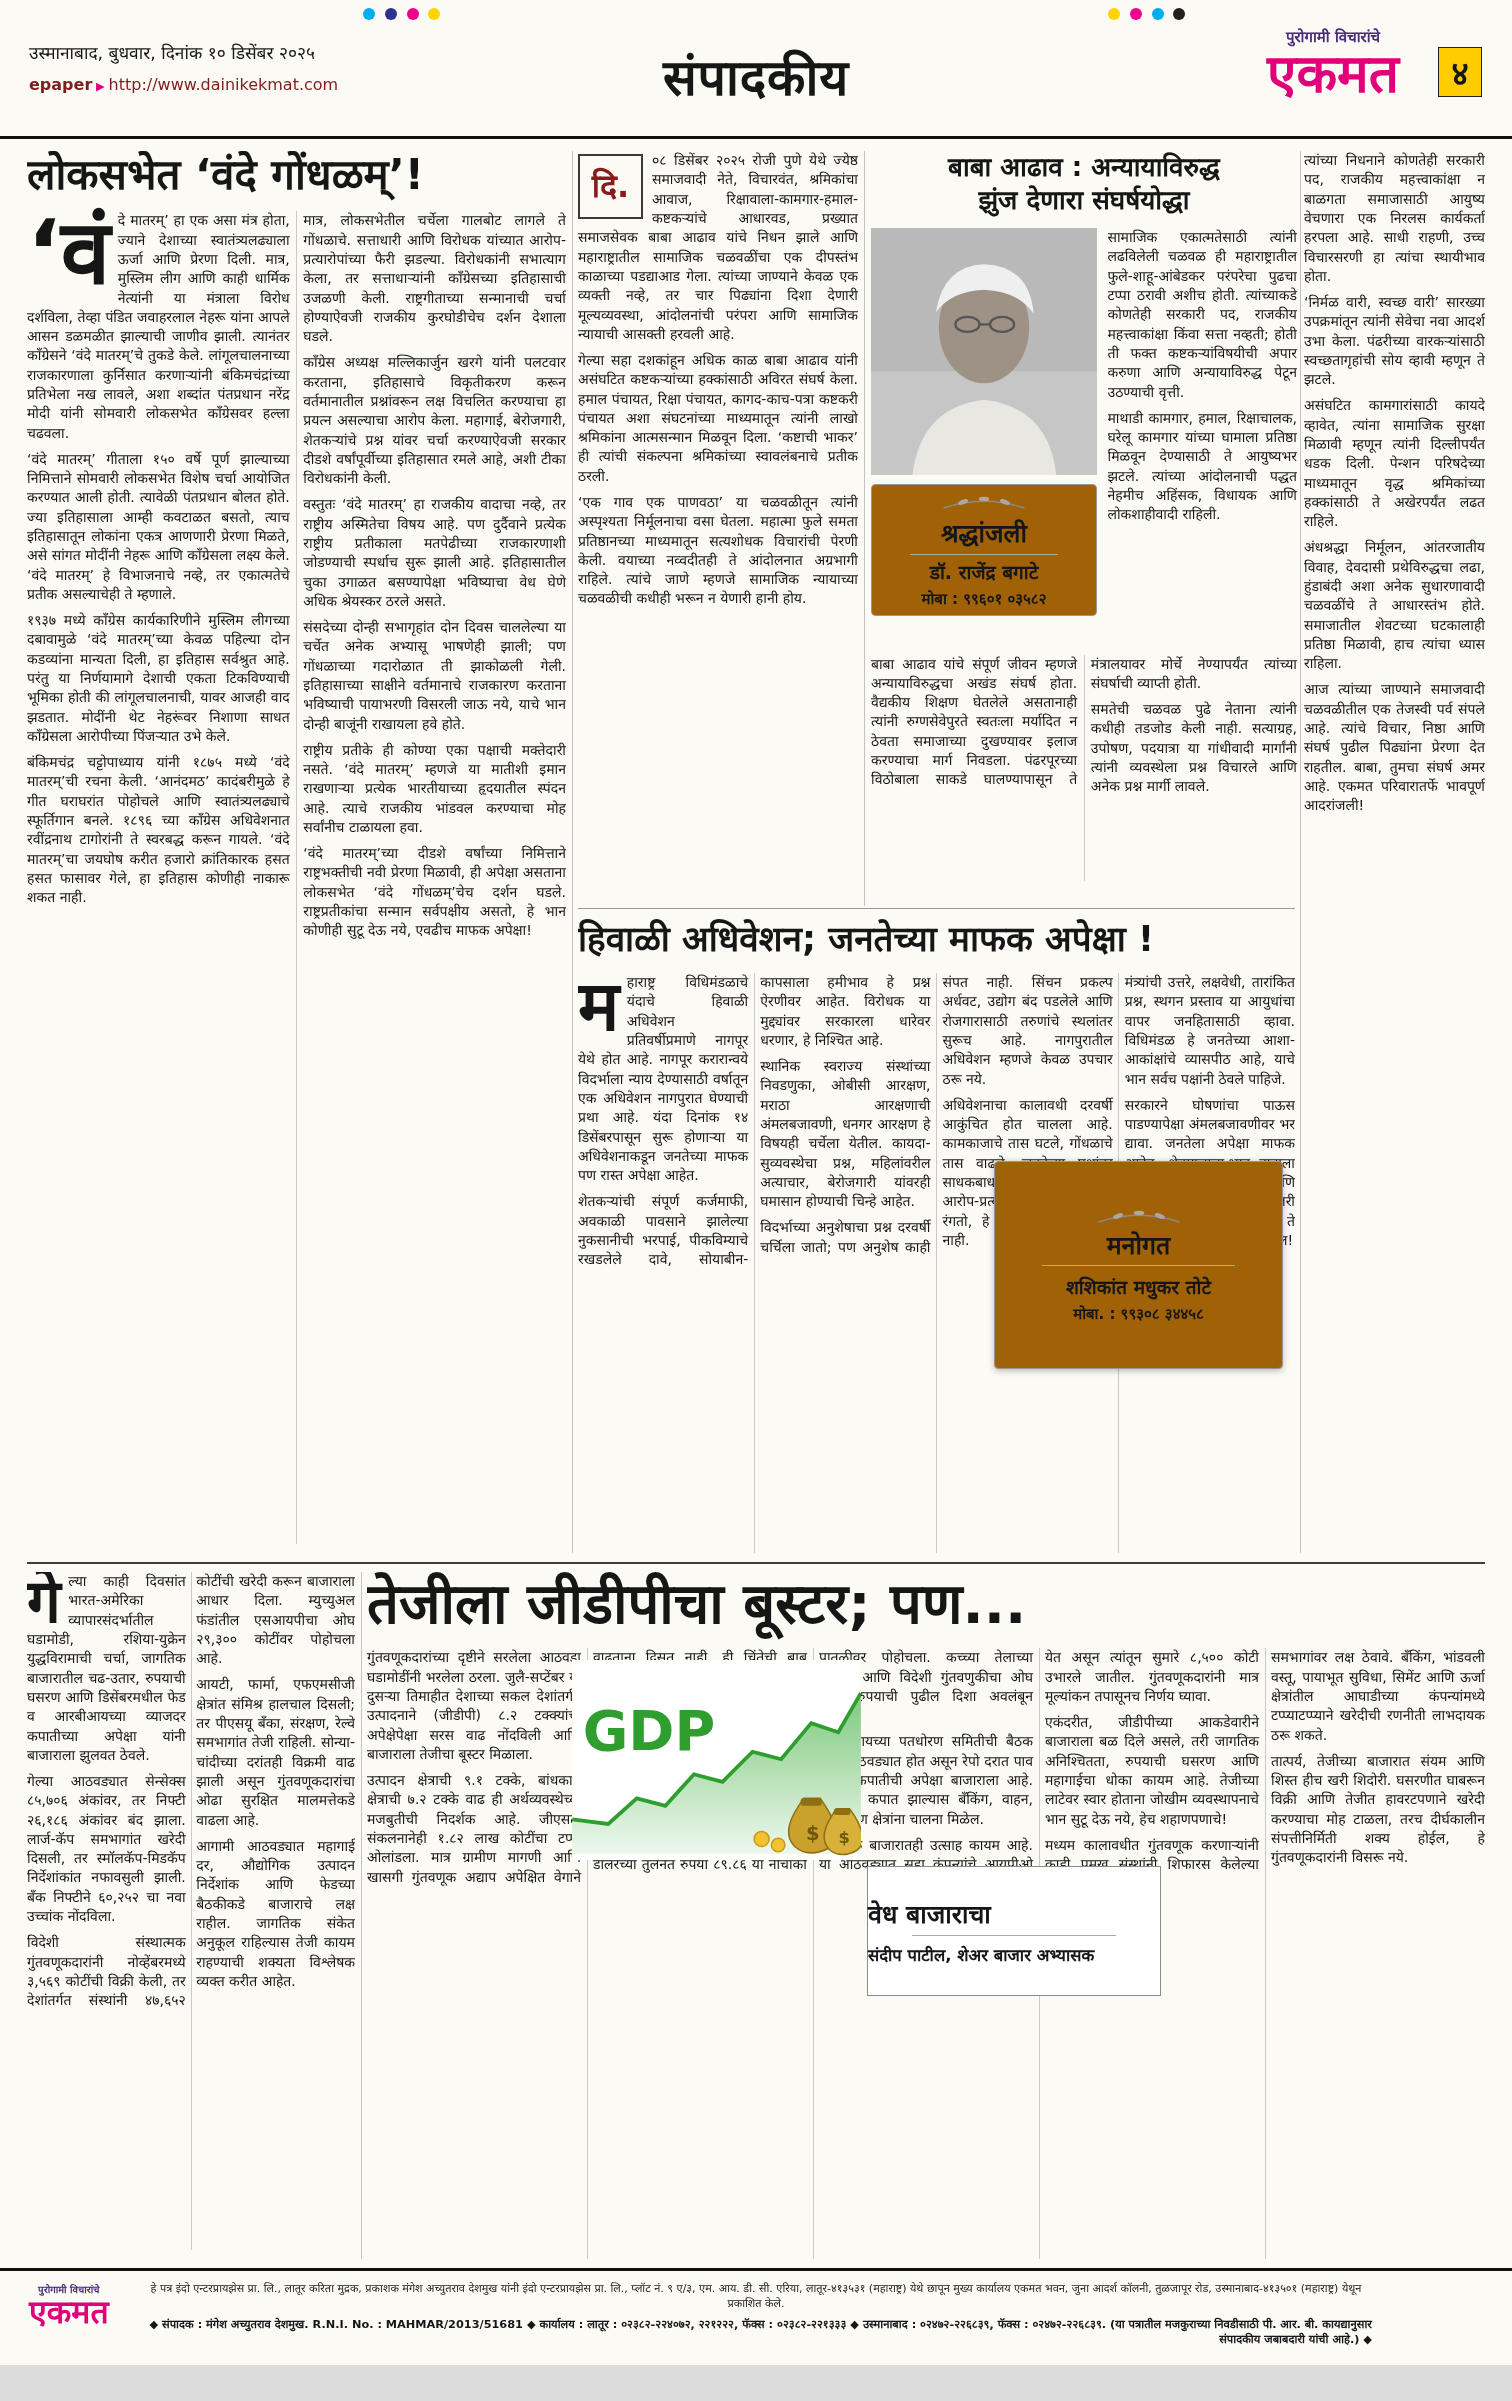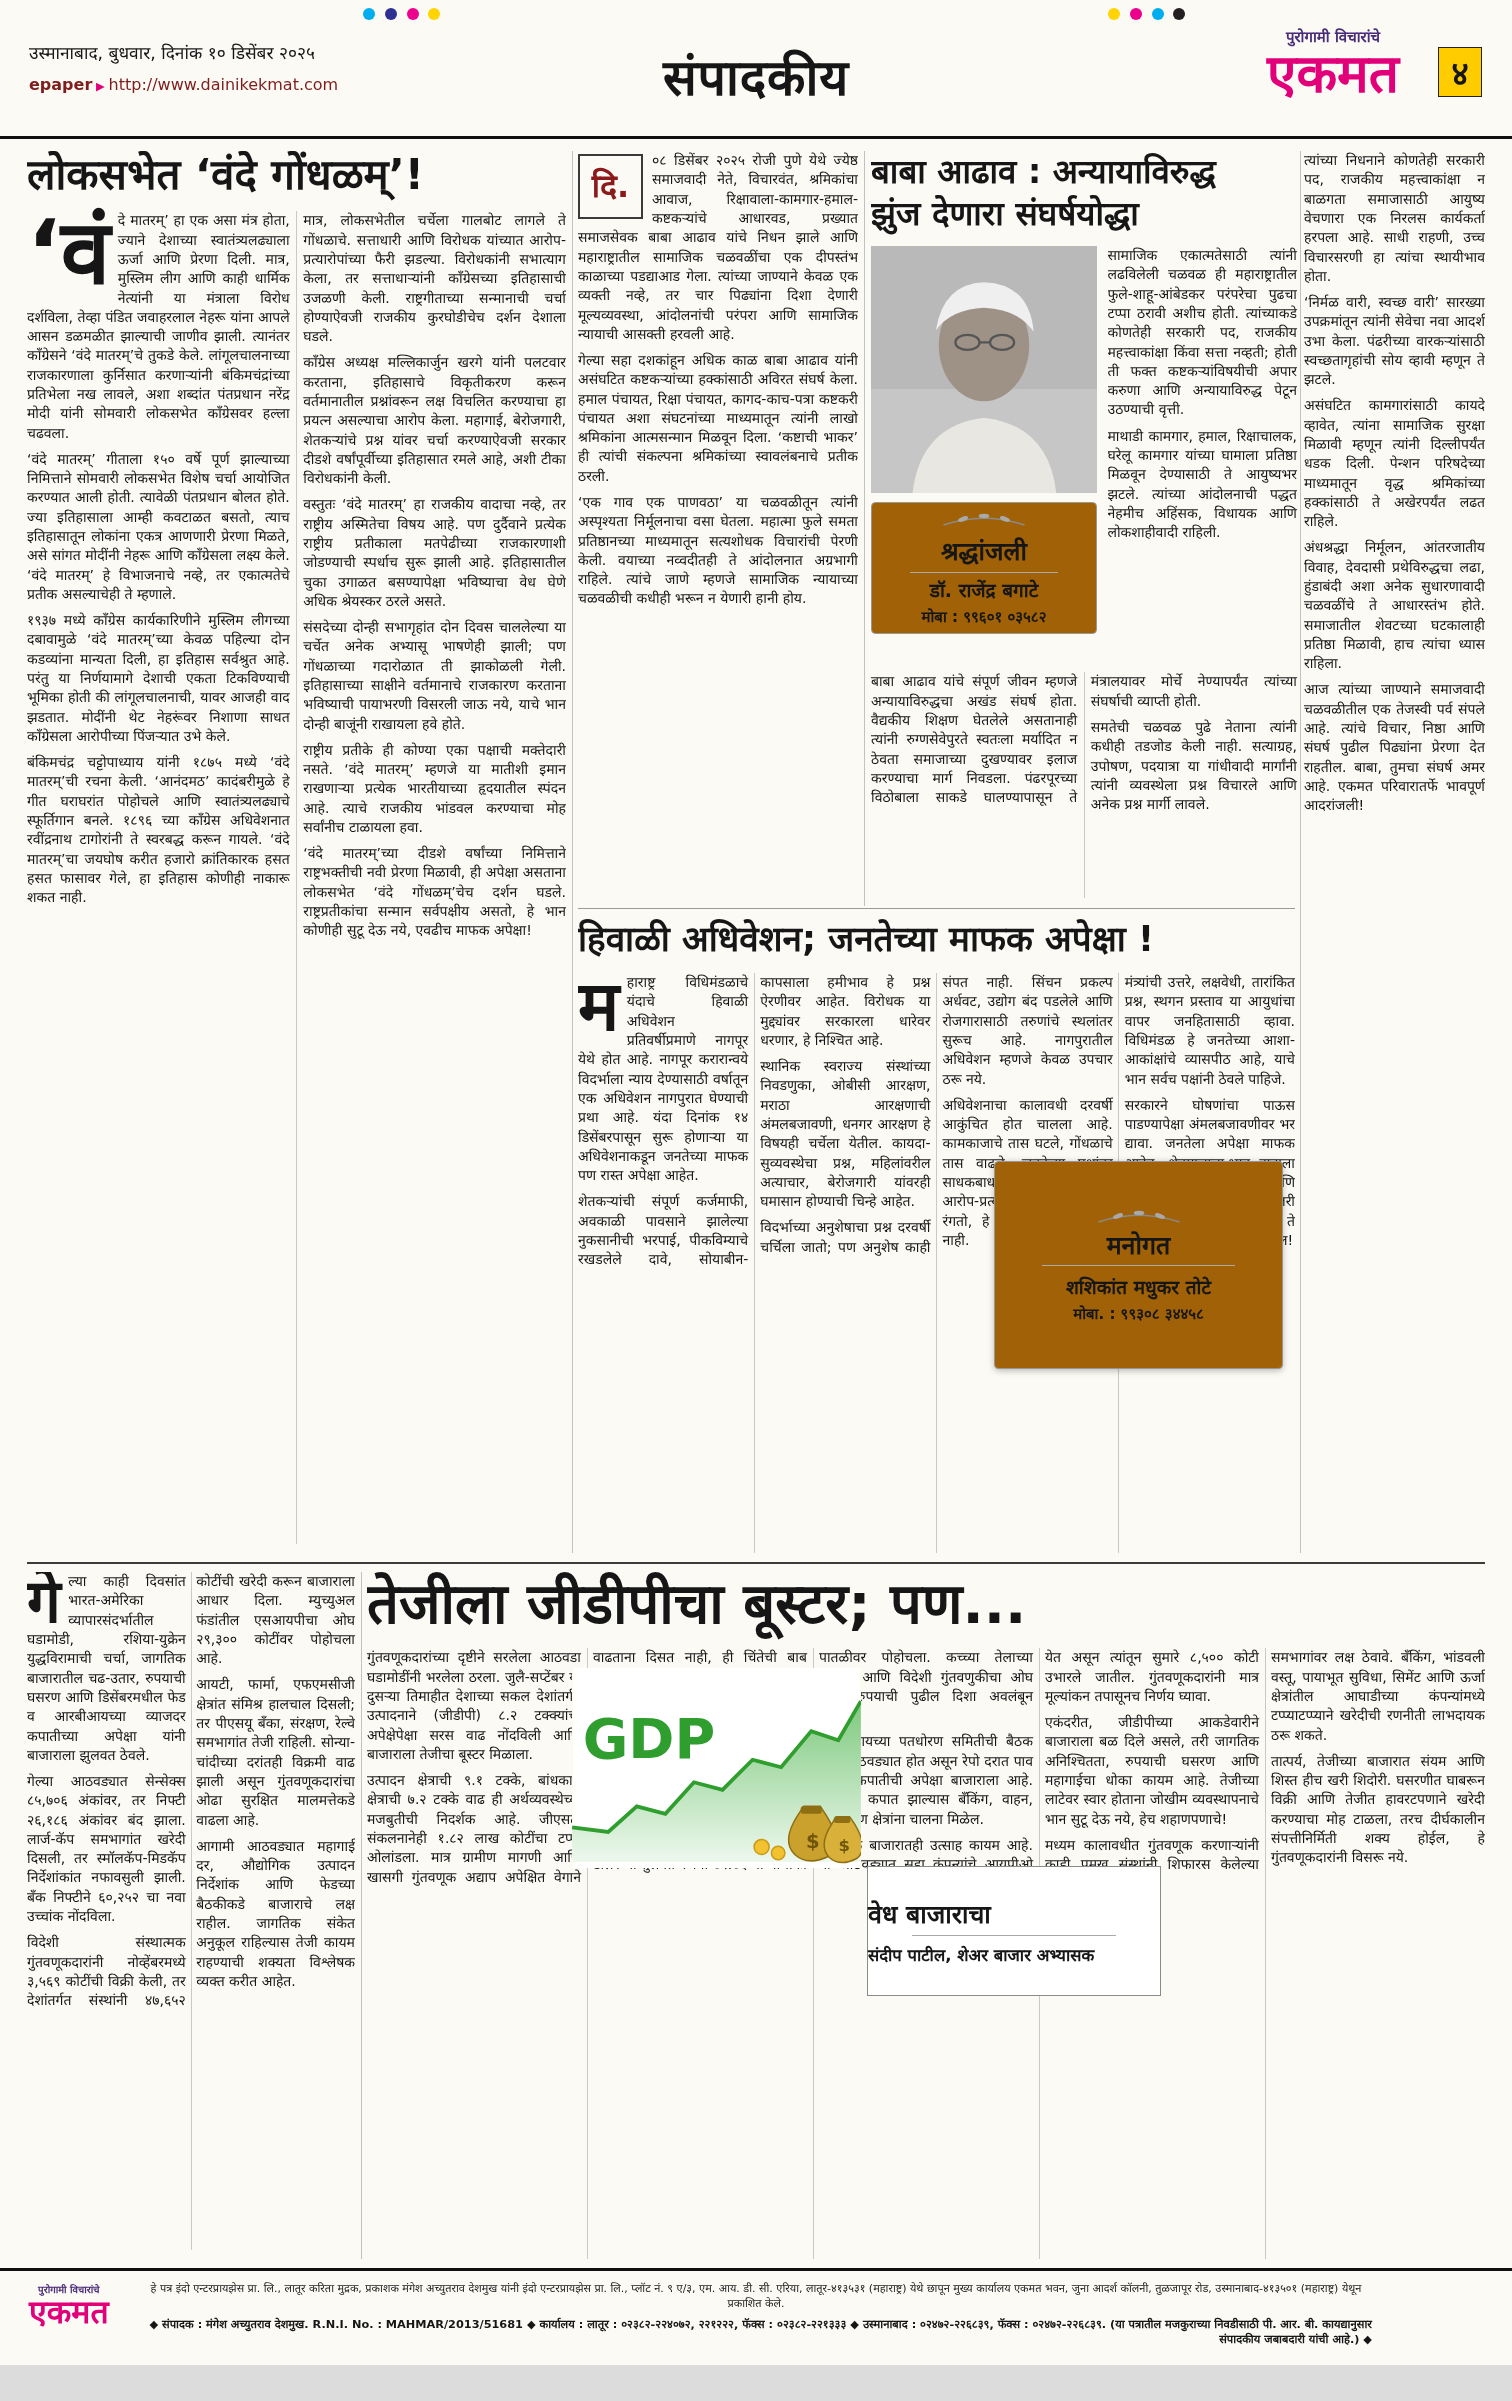--- a/index.html
+++ b/index.html
@@ -35,21 +35,21 @@
   .cols2{column-count:2;column-gap:13.6px;column-rule:0.8px solid #c9c9c9}
   .cols4{column-count:4;column-gap:12px;column-rule:0.8px solid #c9c9c9}
   .cols5{column-count:5;column-gap:12px;column-rule:0.8px solid #c9c9c9}
 
   .dropcap{float:left;font-weight:bold;line-height:.82;padding:4.5px 7.5px 1.5px 0}
   .dc-xl{font-size:89px}
   .dc-lg{font-size:69px}
   .dc-md{font-size:60px}
 
   .hl-xl{font-size:42px;font-weight:bold;line-height:1.15;margin-bottom:12px}
-  .hl-lg{font-size:33px;font-weight:bold;line-height:1.28;margin-bottom:10.5px}
+  .hl-lg{font-size:26px;font-weight:bold;line-height:1.28;text-align:center;margin-bottom:10.5px}
   .hl-md{font-size:35px;font-weight:bold;margin-bottom:12px}
 
   .zoneA{left:27px;top:151px;width:539px;height:1402px}
   .zoneA .cols2{height:1333px}
 
   .zoneB{left:578px;top:151px;width:280px;height:755px}
   .di-box{float:left;width:65px;height:65px;border:2.3px solid #3a3a3a;color:#8b1a1a;font-size:32px;font-weight:bold;
           display:flex;align-items:center;justify-content:center;margin:3px 9px 4.5px 0}
 
   .zoneC{left:871px;top:151px;width:426px;height:755px}
@@ -70,21 +70,21 @@
   .zoneE{left:578px;top:914px;width:717px;height:639px}
   .e-body{position:relative;height:581px;overflow:hidden}
   .manogat{position:absolute;left:416px;top:188px;width:289px;height:208px;box-shadow:0 1.5px 6px rgba(0,0,0,.25);
            display:flex;flex-direction:column;justify-content:center}
 
   .zoneF{left:27px;top:1572px;width:328px;height:687px}
   .zoneF .cols2{column-gap:10.5px;height:678px}
 
   .zoneG{left:367px;top:1572px;width:1118px;height:687px}
   .g-body{position:relative;height:620px;overflow:hidden}
-  .gdp-graphic{position:absolute;left:205px;top:20px;width:289px;height:200px;background:#fde047}
+  .gdp-graphic{position:absolute;left:205px;top:12px;width:289px;height:200px;background:#fde047}
   .vedh{position:absolute;left:500px;top:218px;width:294px;height:130px;background:#fff;border:0.8px solid #8a8a8a;
         display:flex;flex-direction:column;justify-content:center}
 
   .vline{position:absolute;width:0.8px;background:#c2c2c2}
   .hline{position:absolute;height:1.5px;background:#3c3c3c}
   .hline.thin{height:0.8px;background:#9a9a9a}
 
   
   .pfooter{position:absolute;left:0;top:2268px;width:100%;height:98px;border-top:3px solid #101010;padding:7.5px 27px 0}
   .f-disclaimer{font-size:11px;color:#222;text-align:center;margin:1.5px 0 6px;padding:0 113px}

